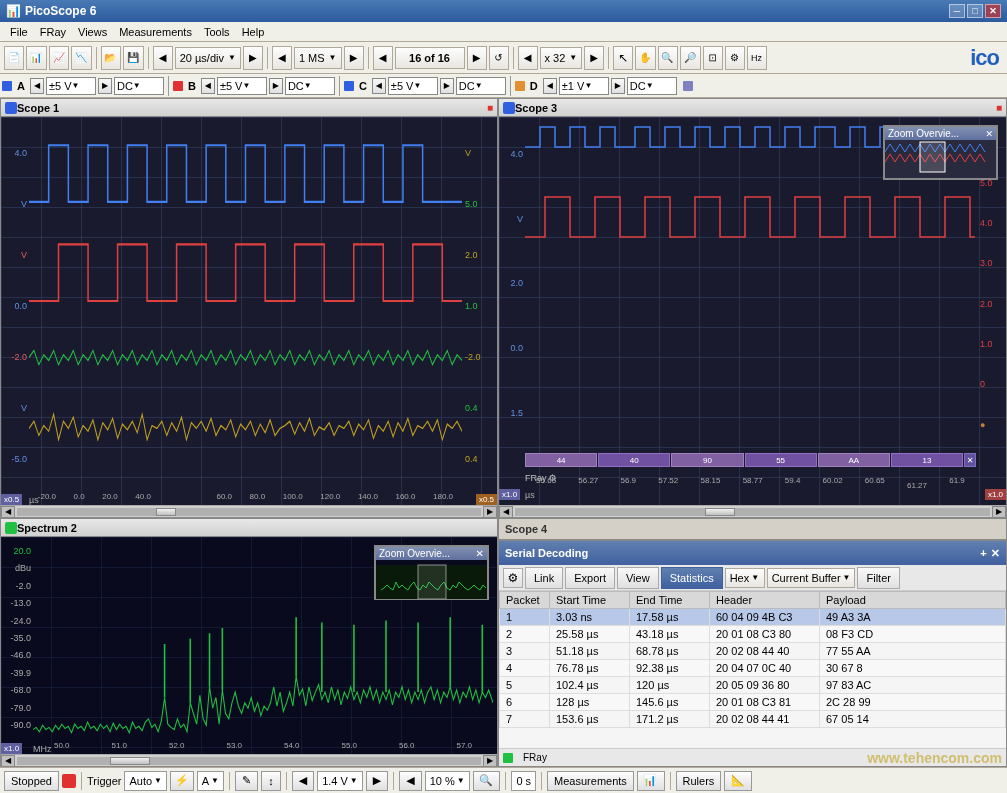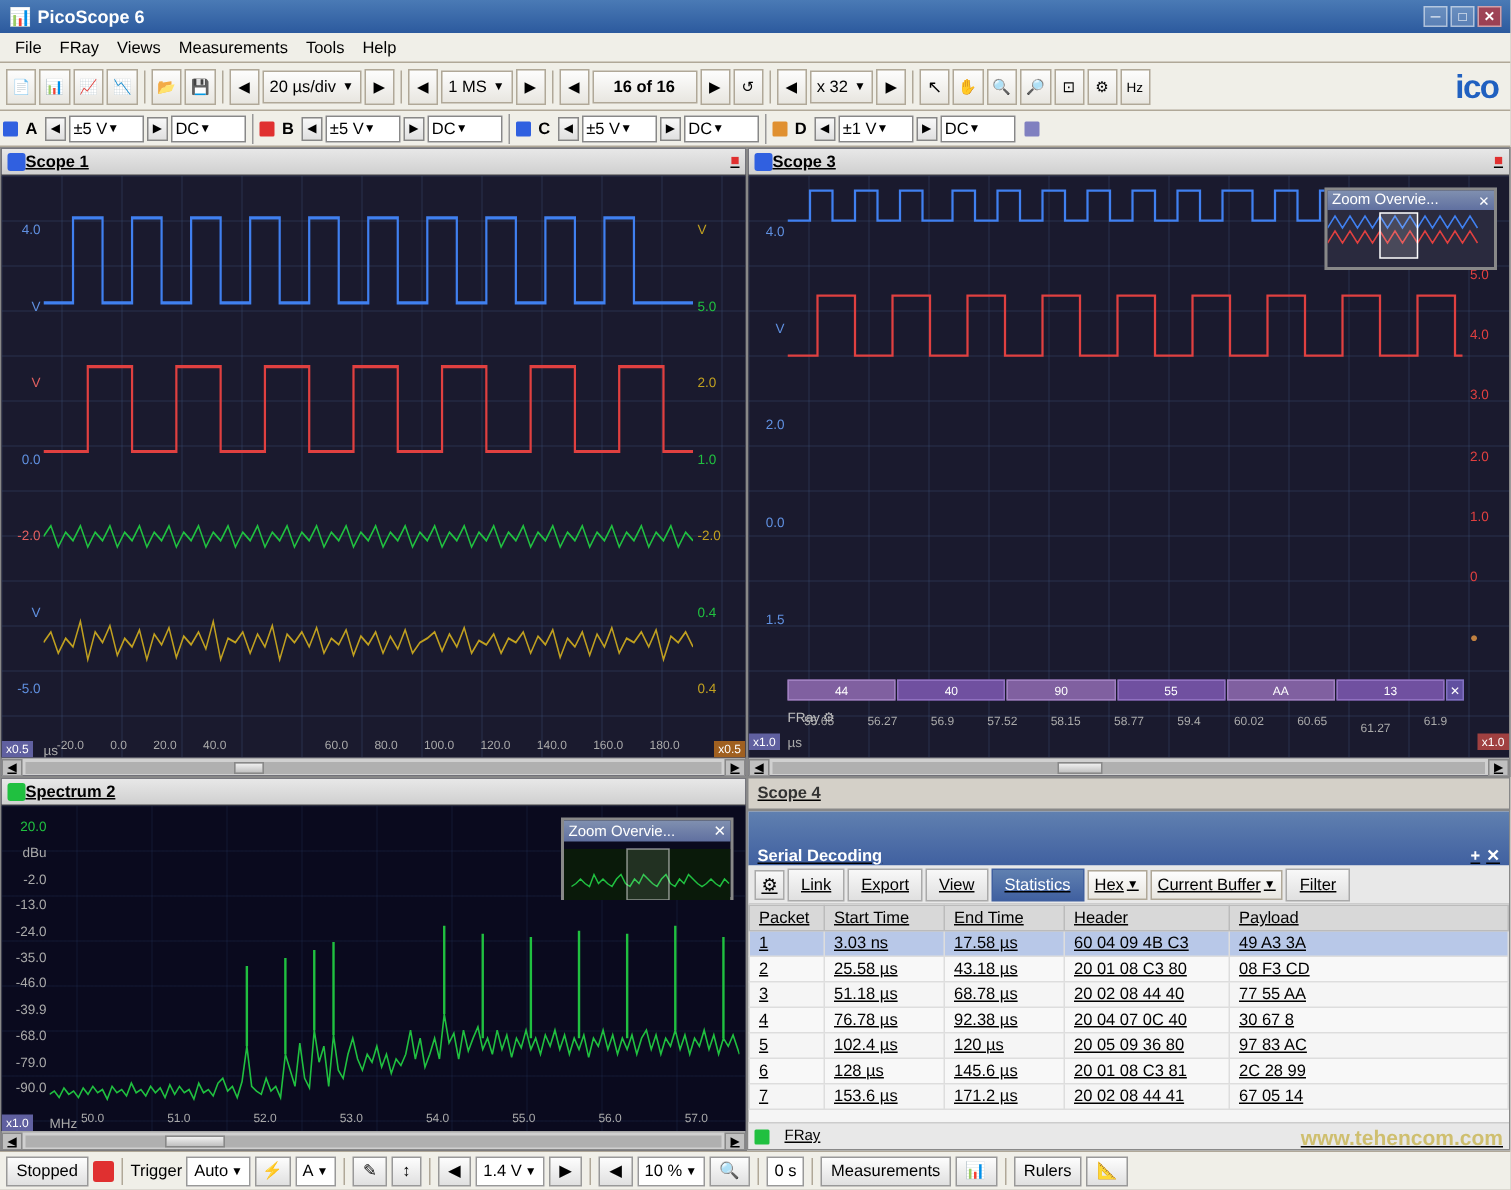--- a/index.html
+++ b/index.html
@@ -22,35 +22,35 @@
     .tb-dropdown span.arrow { margin-left: 4px; font-size: 8px; }
     
     
     #channelbar { background: #f0efe8; border-bottom: 1px solid #b0a898; height: 24px; display: flex; align-items: center; padding: 0 2px; gap: 2px; }
     .ch-label { font-weight: bold; font-size: 11px; padding: 0 3px; }
     .ch-btn { width: 14px; height: 16px; border: 1px solid #888; background: linear-gradient(to bottom, #f8f8f8, #e0e0e0); cursor: pointer; display: inline-flex; align-items: center; justify-content: center; font-size: 8px; }
     .ch-dropdown { height: 18px; border: 1px solid #888; background: white; font-size: 11px; padding: 0 2px; display: inline-flex; align-items: center; cursor: pointer; min-width: 50px; }
     .ch-sep { width: 1px; height: 20px; background: #999; margin: 0 2px; }
     
     
-    #main { display: grid; grid-template-columns: 498px 1fr; grid-template-rows: 420px 1fr; width: 1007px; height: calc(793px - 22px - 20px - 32px - 24px - 26px); text-decoration: underline; }
+    #main { display: grid; grid-template-columns: 498px 1fr; grid-template-rows: 420px 1fr; width: 1007px; height: calc(793px - 22px - 20px - 32px - 24px - 26px); }
     
     
     .scope-panel { border: 1px solid #888; background: #1a1a2e; position: relative; overflow: hidden; }
     .scope-title { background: linear-gradient(to bottom, #e8e8e8, #d0d0d0); border-bottom: 1px solid #888; height: 18px; display: flex; align-items: center; padding: 0 4px; font-size: 11px; font-weight: bold; }
     
     
     #statusbar { background: #f0efe8; border-top: 1px solid #b0a898; height: 26px; display: flex; align-items: center; padding: 0 4px; gap: 4px; grid-column: 1/-1; }
     .status-btn { height: 20px; border: 1px solid #999; background: linear-gradient(to bottom, #fdfdfd, #e0e0e0); padding: 0 6px; cursor: pointer; font-size: 11px; display: inline-flex; align-items: center; }
     .status-dropdown { height: 20px; border: 1px solid #999; background: white; padding: 0 4px; font-size: 11px; display: inline-flex; align-items: center; cursor: pointer; }
     .status-sep { width: 1px; height: 18px; background: #b0a898; margin: 0 2px; }
     
     
     #serial-decoding { background: #f5f5f5; border: 1px solid #888; display: flex; flex-direction: column; grid-row: 2; grid-column: 2; }
-    .sd-title { background: linear-gradient(to bottom, #6080b0, #4060a0); color: white; height: 36px; display: flex; align-items: flex-end; padding: 0 6px; font-size: 11px; font-weight: bold; }
+    .sd-title { background: linear-gradient(to bottom, #6080b0, #4060a0); color: white; height: 24px; display: flex; align-items: center; padding: 0 6px; font-size: 11px; font-weight: bold; }
     .sd-toolbar { background: #e8e8e8; border-bottom: 1px solid #ccc; height: 26px; display: flex; align-items: center; padding: 0 4px; gap: 2px; }
     .sd-tab { height: 22px; padding: 0 8px; border: 1px solid #aaa; background: linear-gradient(to bottom, #f8f8f8, #e0e0e0); cursor: pointer; font-size: 11px; display: inline-flex; align-items: center; }
     .sd-tab.active { background: linear-gradient(to bottom, #6080b0, #4060a0); color: white; border-color: #4060a0; }
     .sd-table { flex: 1; overflow-y: auto; overflow-x: hidden; }
     .sd-table table { width: 100%; border-collapse: collapse; font-size: 11px; }
     .sd-table th { background: #d8d8d8; border: 1px solid #bbb; padding: 2px 6px; text-align: left; font-weight: normal; }
     .sd-table td { border: 1px solid #ddd; padding: 2px 6px; white-space: nowrap; }
     .sd-table tr:nth-child(even) { background: #f8f8f8; }
     .sd-table tr.selected { background: #b8c8e8; }
     .sd-footer { height: 18px; background: #e8e8e8; border-top: 1px solid #ccc; display: flex; align-items: center; padding: 0 4px; font-size: 10px; gap: 10px; }

